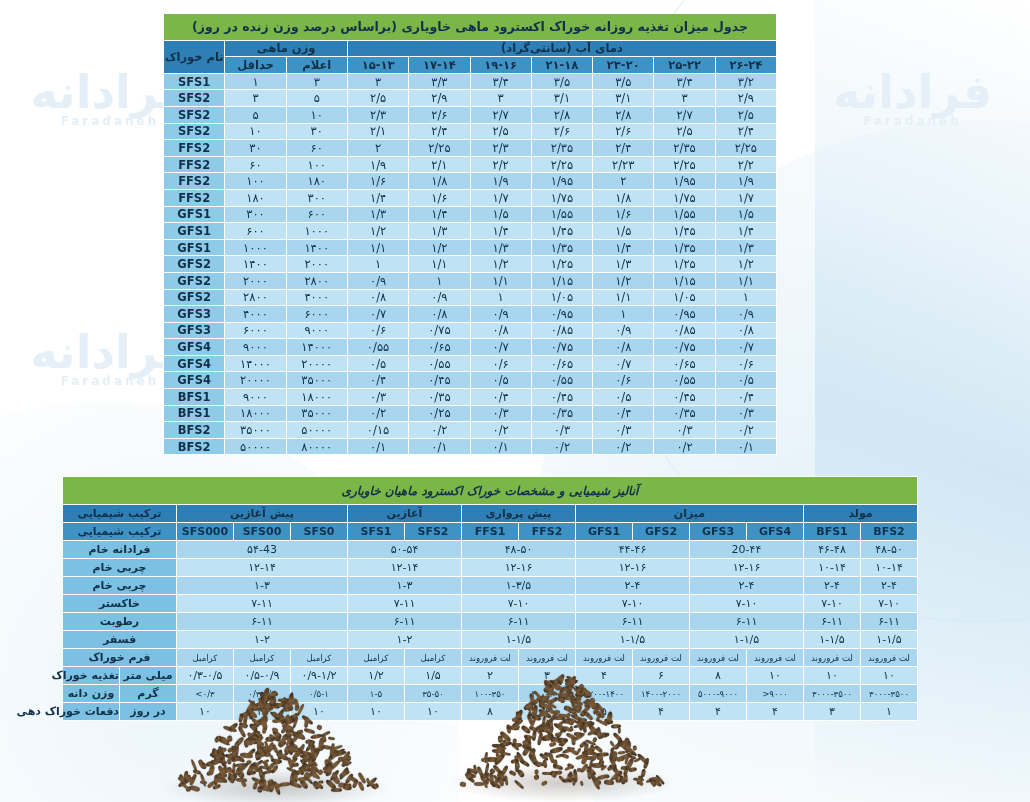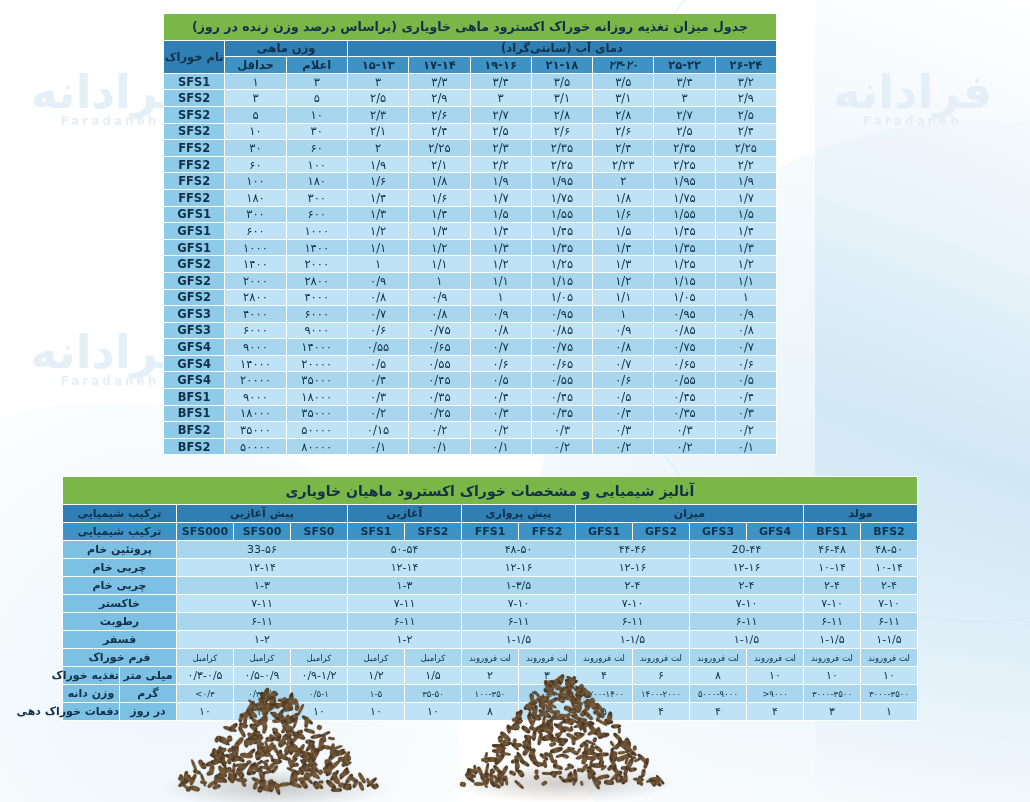--- a/index.html
+++ b/index.html
@@ -52,21 +52,21 @@
   }
   
   #table1-wrap{position:absolute;left:163px;top:13px;width:614px;}
   #t1{width:614px;}
   #t1 td,#t1 th{height:15.6px;padding:0;}
   #t1 .title{font-size:12.5px;padding:5px 0;}
   
   #table2-wrap{position:absolute;left:62px;top:476px;width:856px;}
   #t2{width:856px;}
   #t2 td,#t2 th{height:17px;padding:0;font-size:11px;}
-  #t2 .title{font-size:14px;padding:5px 0;}
+  #t2 .title{font-size:12px;padding:5px 0;font-style:italic;}
   #t2 .tiny{font-size:8.6px;letter-spacing:0;}
   .right-label{background:#7cc0e3;font-weight:bold;text-align:center;}
   
   .pile{position:absolute;}
   .pellet{position:absolute;border-radius:45%;}
   .shadow{
     position:absolute;border-radius:50%;
     background:radial-gradient(ellipse at center,rgba(120,110,100,.35),rgba(255,255,255,0) 70%);
   }
 </style>
@@ -109,21 +109,21 @@
         <th class="hdr-green title" colspan="10">جدول میزان تغذیه روزانه خوراک اکسترود ماهی خاویاری (براساس درصد وزن زنده در روز)</th>
       </tr>
       <tr>
         <th class="hdr-blue" colspan="7">دمای آب (سانتی‌گراد)</th>
         <th class="hdr-blue" colspan="2">وزن ماهی</th>
         <th class="hdr-blue" rowspan="2" style="width:62px">نام خوراک</th>
       </tr>
       <tr id="t1-subhead">
           <th class="hdr-blue2" style="width: 62px;">۲۶-۲۴</th>
           <th class="hdr-blue2" style="width: 62px;">۲۵-۲۲</th>
-          <th class="hdr-blue2" style="width: 62px; font-style: italic;">۲۳-۲۰</th>
+          <th class="hdr-blue2" style="width: 62px;">۲۳-۲۰</th>
           <th class="hdr-blue2" style="width: 62px;">۲۱-۱۸</th>
           <th class="hdr-blue2" style="width: 62px;">۱۹-۱۶</th>
           <th class="hdr-blue2" style="width: 62px;">۱۷-۱۴</th>
           <th class="hdr-blue2" style="width: 62px;">۱۵-۱۳</th>
           <th class="hdr-blue2" style="width: 58px;">اعلام</th>
           <th class="hdr-blue2" style="width: 58px;">حداقل</th>
         </tr>
     </thead>
     <tbody id="t1-body">
         <tr>
@@ -438,22 +438,22 @@
         </tr>
     </thead>
     <tbody id="t2-body">
         <tr>
           <td class="row-a" colspan="1">۴۸-۵۰</td>
           <td class="row-a" colspan="1">۴۶-۴۸</td>
           <td class="row-a" colspan="2">20-۴۴</td>
           <td class="row-a" colspan="2">۴۴-۴۶</td>
           <td class="row-a" colspan="2">۴۸-۵۰</td>
           <td class="row-a" colspan="2">۵۰-۵۴</td>
-          <td class="row-a" colspan="3">33-۵۶</td>
-          <td class="right-label" colspan="2" style="width: 150px;">پروتئین خام</td>
+          <td class="row-a" colspan="3">۵۴-43</td>
+          <td class="right-label" colspan="2" style="width: 150px;">فرادانه خام</td>
         </tr>
         <tr>
           <td class="row-b" colspan="1">۱۰-۱۴</td>
           <td class="row-b" colspan="1">۱۰-۱۴</td>
           <td class="row-b" colspan="2">۱۲-۱۶</td>
           <td class="row-b" colspan="2">۱۲-۱۶</td>
           <td class="row-b" colspan="2">۱۲-۱۶</td>
           <td class="row-b" colspan="2">۱۲-۱۴</td>
           <td class="row-b" colspan="3">۱۲-۱۴</td>
           <td class="right-label" colspan="2" style="width: 150px;">چربی خام</td>

